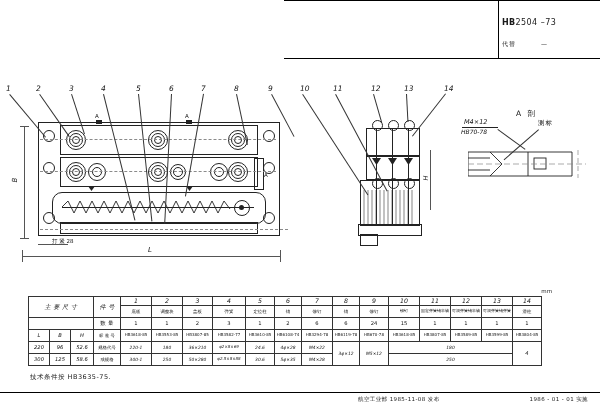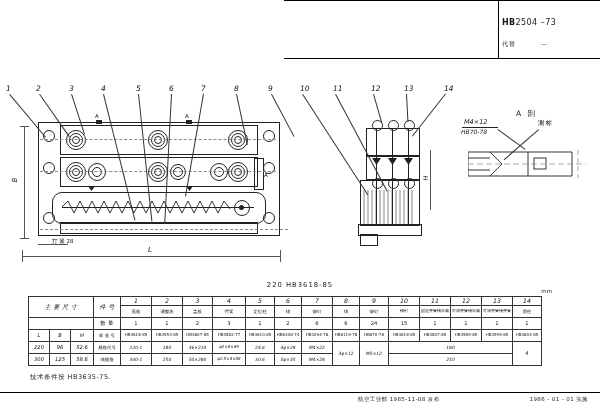--- a/index.html
+++ b/index.html
@@ -265,21 +265,20 @@
 
   <div class="num" style="left:371px;top:84px;">12</div>
   <div class="lead" style="left:374px;top:94px;width:30px;transform:rotate(74deg);"></div>
 
   <div class="num" style="left:404px;top:84px;">13</div>
   <div class="lead" style="left:407px;top:94px;width:28px;transform:rotate(87deg);"></div>
 
   <div class="num" style="left:444px;top:84px;">14</div>
   <div class="lead" style="left:446px;top:94px;width:54px;transform:rotate(128deg);"></div>
 
-  <div class="mark2">220  HB3618-85</div>
 
   <div class="tbl-unit">mm</div>
 
   <table class="tbl">
     <tbody>
 
       <tr class="num-row">
         <td rowspan="2" colspan="3" class="hdrtxt" style="width:62px;">主 要 尺 寸</td>
         <td rowspan="2" class="hdrtxt" style="width:26px;">件  号</td>
         <td style="width:30px;">1</td>

